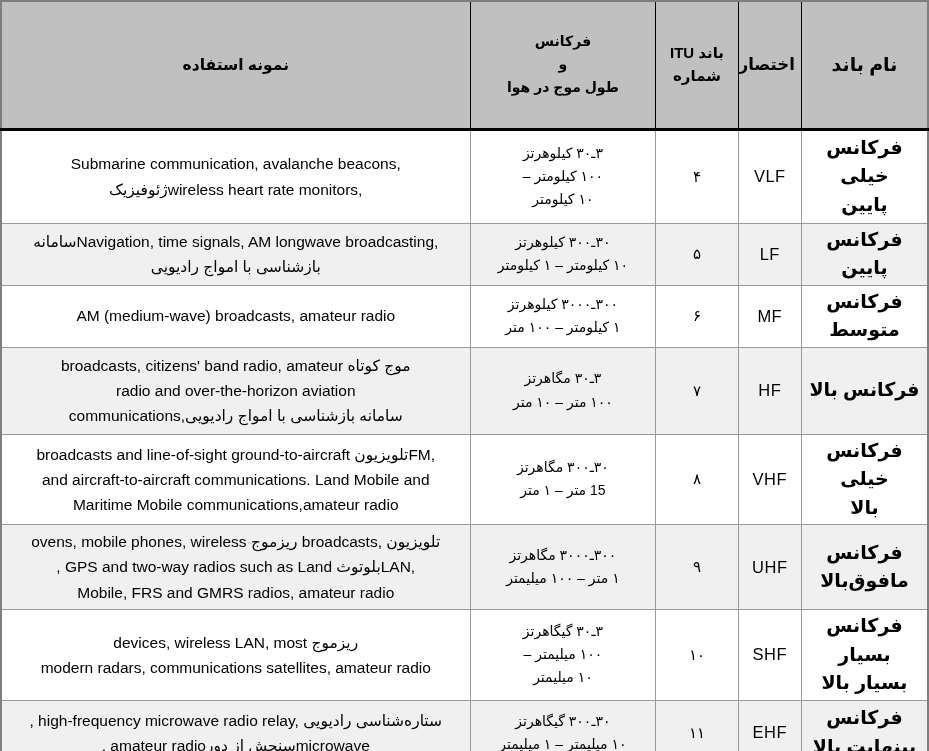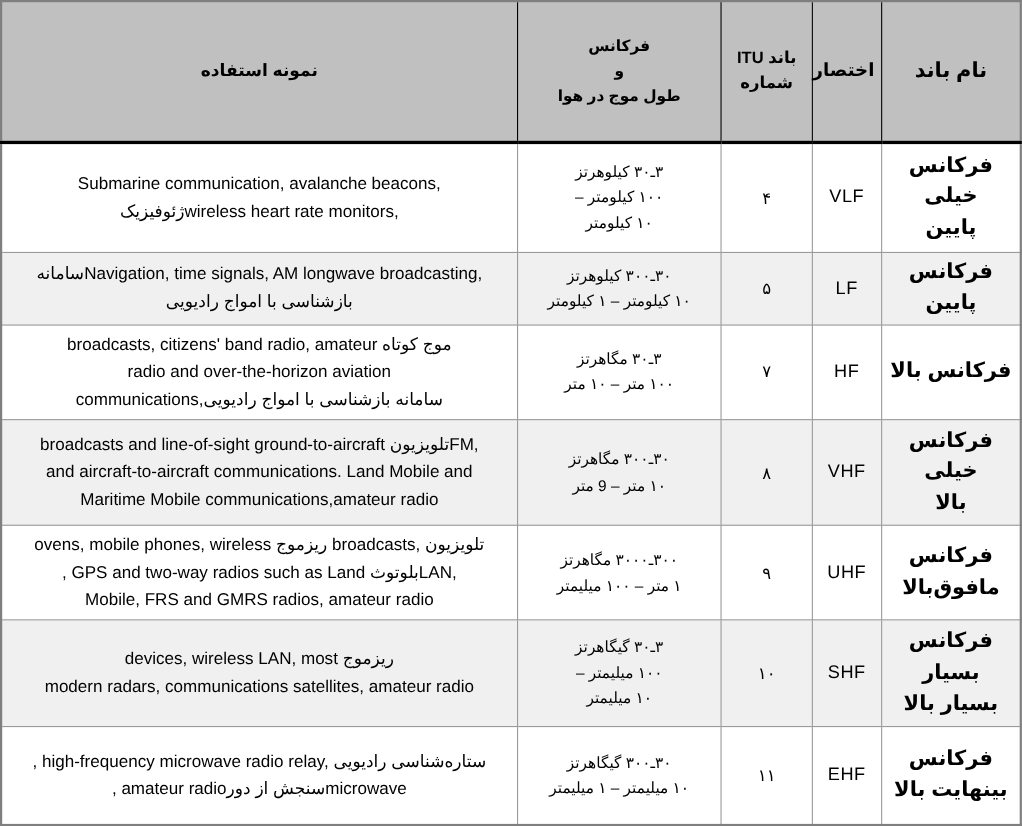--- a/index.html
+++ b/index.html
@@ -95,35 +95,43 @@
     <tr>
       <td class="usage" dir="ltr">سامانهNavigation, time signals, AM longwave broadcasting,
 بازشناسی با امواج رادیویی</td>
       <td class="freq" dir="rtl">۳۰ـ۳۰۰ کیلوهرتز
 ۱۰ کیلومتر – ۱ کیلومتر</td>
       <td class="itu" dir="rtl">۵</td>
       <td class="abbr" dir="ltr">LF</td>
       <td class="name" dir="rtl">فرکانس پایین</td>
     </tr>
     <tr>
+      <td class="usage" dir="ltr">AM (medium-wave) broadcasts, amateur radio</td>
+      <td class="freq" dir="rtl">۳۰۰ـ۳۰۰۰ کیلوهرتز
+۱ کیلومتر – ۱۰۰ متر</td>
+      <td class="itu" dir="rtl">۶</td>
+      <td class="abbr" dir="ltr">MF</td>
+      <td class="name" dir="rtl">فرکانس متوسط</td>
+    </tr>
+    <tr>
       <td class="usage" dir="ltr">broadcasts, citizens' band radio, amateur موج کوتاه
 radio and over-the-horizon aviation
 communications,سامانه بازشناسی با امواج رادیویی</td>
       <td class="freq" dir="rtl">۳ـ۳۰ مگاهرتز
 ۱۰۰ متر – ۱۰ متر</td>
       <td class="itu" dir="rtl">۷</td>
       <td class="abbr" dir="ltr">HF</td>
       <td class="name" dir="rtl">فرکانس بالا</td>
     </tr>
     <tr>
       <td class="usage" dir="ltr">broadcasts and line-of-sight ground-to-aircraft تلویزیونFM,
 and aircraft-to-aircraft communications.  Land Mobile and
 Maritime Mobile communications,amateur  radio</td>
       <td class="freq" dir="rtl">۳۰ـ۳۰۰ مگاهرتز
-۱۰ متر – 9 متر</td>
+15 متر – ۱ متر</td>
       <td class="itu" dir="rtl">۸</td>
       <td class="abbr" dir="ltr">VHF</td>
       <td class="name" dir="rtl">فرکانس خیلی
 بالا</td>
     </tr>
     <tr>
       <td class="usage" dir="ltr">ovens, mobile phones, wireless ریزموج broadcasts, تلویزیون
 , GPS and two-way radios such as Land بلوتوثLAN,
 Mobile, FRS and GMRS radios, amateur  radio</td>
       <td class="freq" dir="rtl">۳۰۰ـ۳۰۰۰ مگاهرتز

